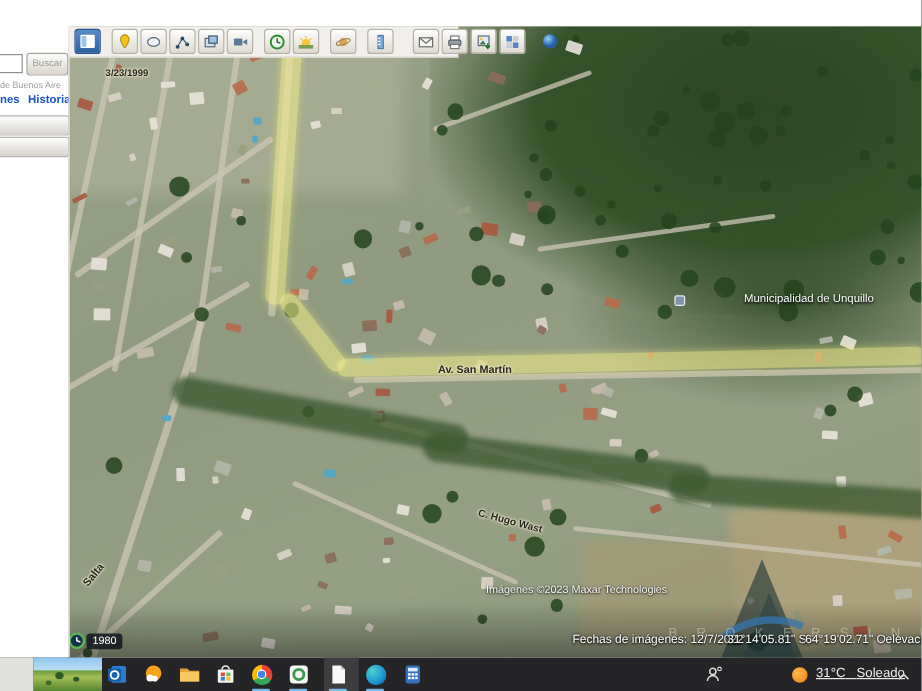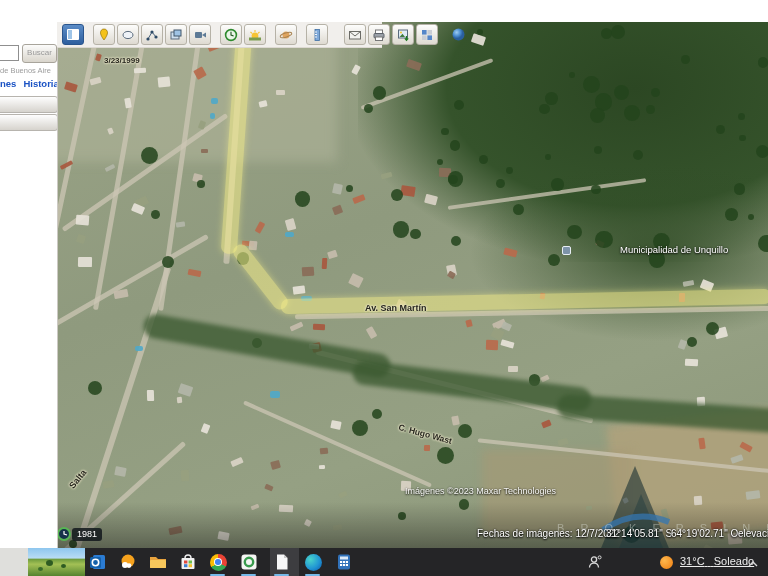--- a/index.html
+++ b/index.html
@@ -282,41 +282,41 @@
       </div>
 
     <div class="layer creek" style="left:85px;top:312px;width:250px;transform:rotate(10deg)"></div>
     <div class="layer creek" style="left:295px;top:352px;width:240px;transform:rotate(7deg)"></div>
     <div class="layer creek" style="left:500px;top:380px;width:240px;transform:rotate(4deg)"></div>
 
     <div class="layer yroad" style="left:172px;top:-6px;width:16px;height:238px;transform:rotate(4deg)"></div>
     <div class="layer yroad" style="left:196px;top:216px;width:15px;height:78px;transform:rotate(-38deg)"></div>
     <div class="layer yroad" style="left:224px;top:272px;width:490px;height:15px;transform:rotate(-1.2deg)"></div>
 
-    <div class="maplabel" style="left:47px;top:34px;font-size:8px;">3/23/1999</div>
+    <div class="maplabel" style="left:31px;top:34px;font-size:8px;">3/23/1999</div>
     <div class="poi-icon" style="left:505px;top:224px;"></div>
     <div class="whitelabel" style="left:518px;top:222px;font-size:9.5px;padding-left:45px;">Municipalidad de Unquillo</div>
     <div class="maplabel" style="left:308px;top:281px;font-size:9px;">Av. San Martín</div>
     <div class="maplabel" style="left:343px;top:400px;font-size:8.5px;transform:rotate(15deg);transform-origin:left top;">C. Hugo Wast</div>
     <div class="maplabel" style="left:10px;top:462px;font-size:9px;transform:rotate(-50deg);transform-origin:left top;">Salta</div>
     <div class="layer bottom-shade"></div>
 
     <svg class="layer" style="left:536px;top:438px;" width="82" height="102">
       <polygon points="4,98 42,6 80,98" fill="rgba(22,44,48,.58)"></polygon>
       <polygon points="22,98 48,34 74,98" fill="rgba(30,58,62,.45)"></polygon>
       <path d="M10 70 Q 42 48 76 62" stroke="rgba(52,118,176,.75)" stroke-width="6" fill="none"></path>
     </svg>
     <div class="wm-text" style="left:500px;top:500px;">B R O K E R S  I N M O B</div>
 
     <div class="whitelabel" style="left:348px;top:464px;font-size:9px;opacity:.9;">Imágenes ©2023 Maxar Technologies</div>
     <svg class="layer" style="left:0px;top:505px;" width="14" height="14">
       <circle cx="7" cy="7" r="6" fill="#16324a" stroke="#58b554" stroke-width="2"></circle>
       <path d="M7 4 L7 7 L10 8" stroke="#fff" stroke-width="1.2" fill="none"></path>
     </svg>
-    <div class="hist-badge" style="left:15px;top:506px;">1981</div>
+    <div class="hist-badge" style="left:15px;top:506px;">1980</div>
     <div class="status" style="left:420px;top:506px;">Fechas de imágenes: 12/7/2022</div>
     <div class="status" style="left:549px;top:506px;">31°14'05.81" S</div>
     <div class="status" style="left:614px;top:506px;">64°19'02.71" O</div>
     <div class="status" style="left:681px;top:506px;">elevación</div>
   </div>
 
   <div class="toolbar">
     <div class="tbtn active">
       <svg width="14" height="13">
           <rect x="1" y="1" width="12" height="11" rx="1" fill="#fff"></rect>

